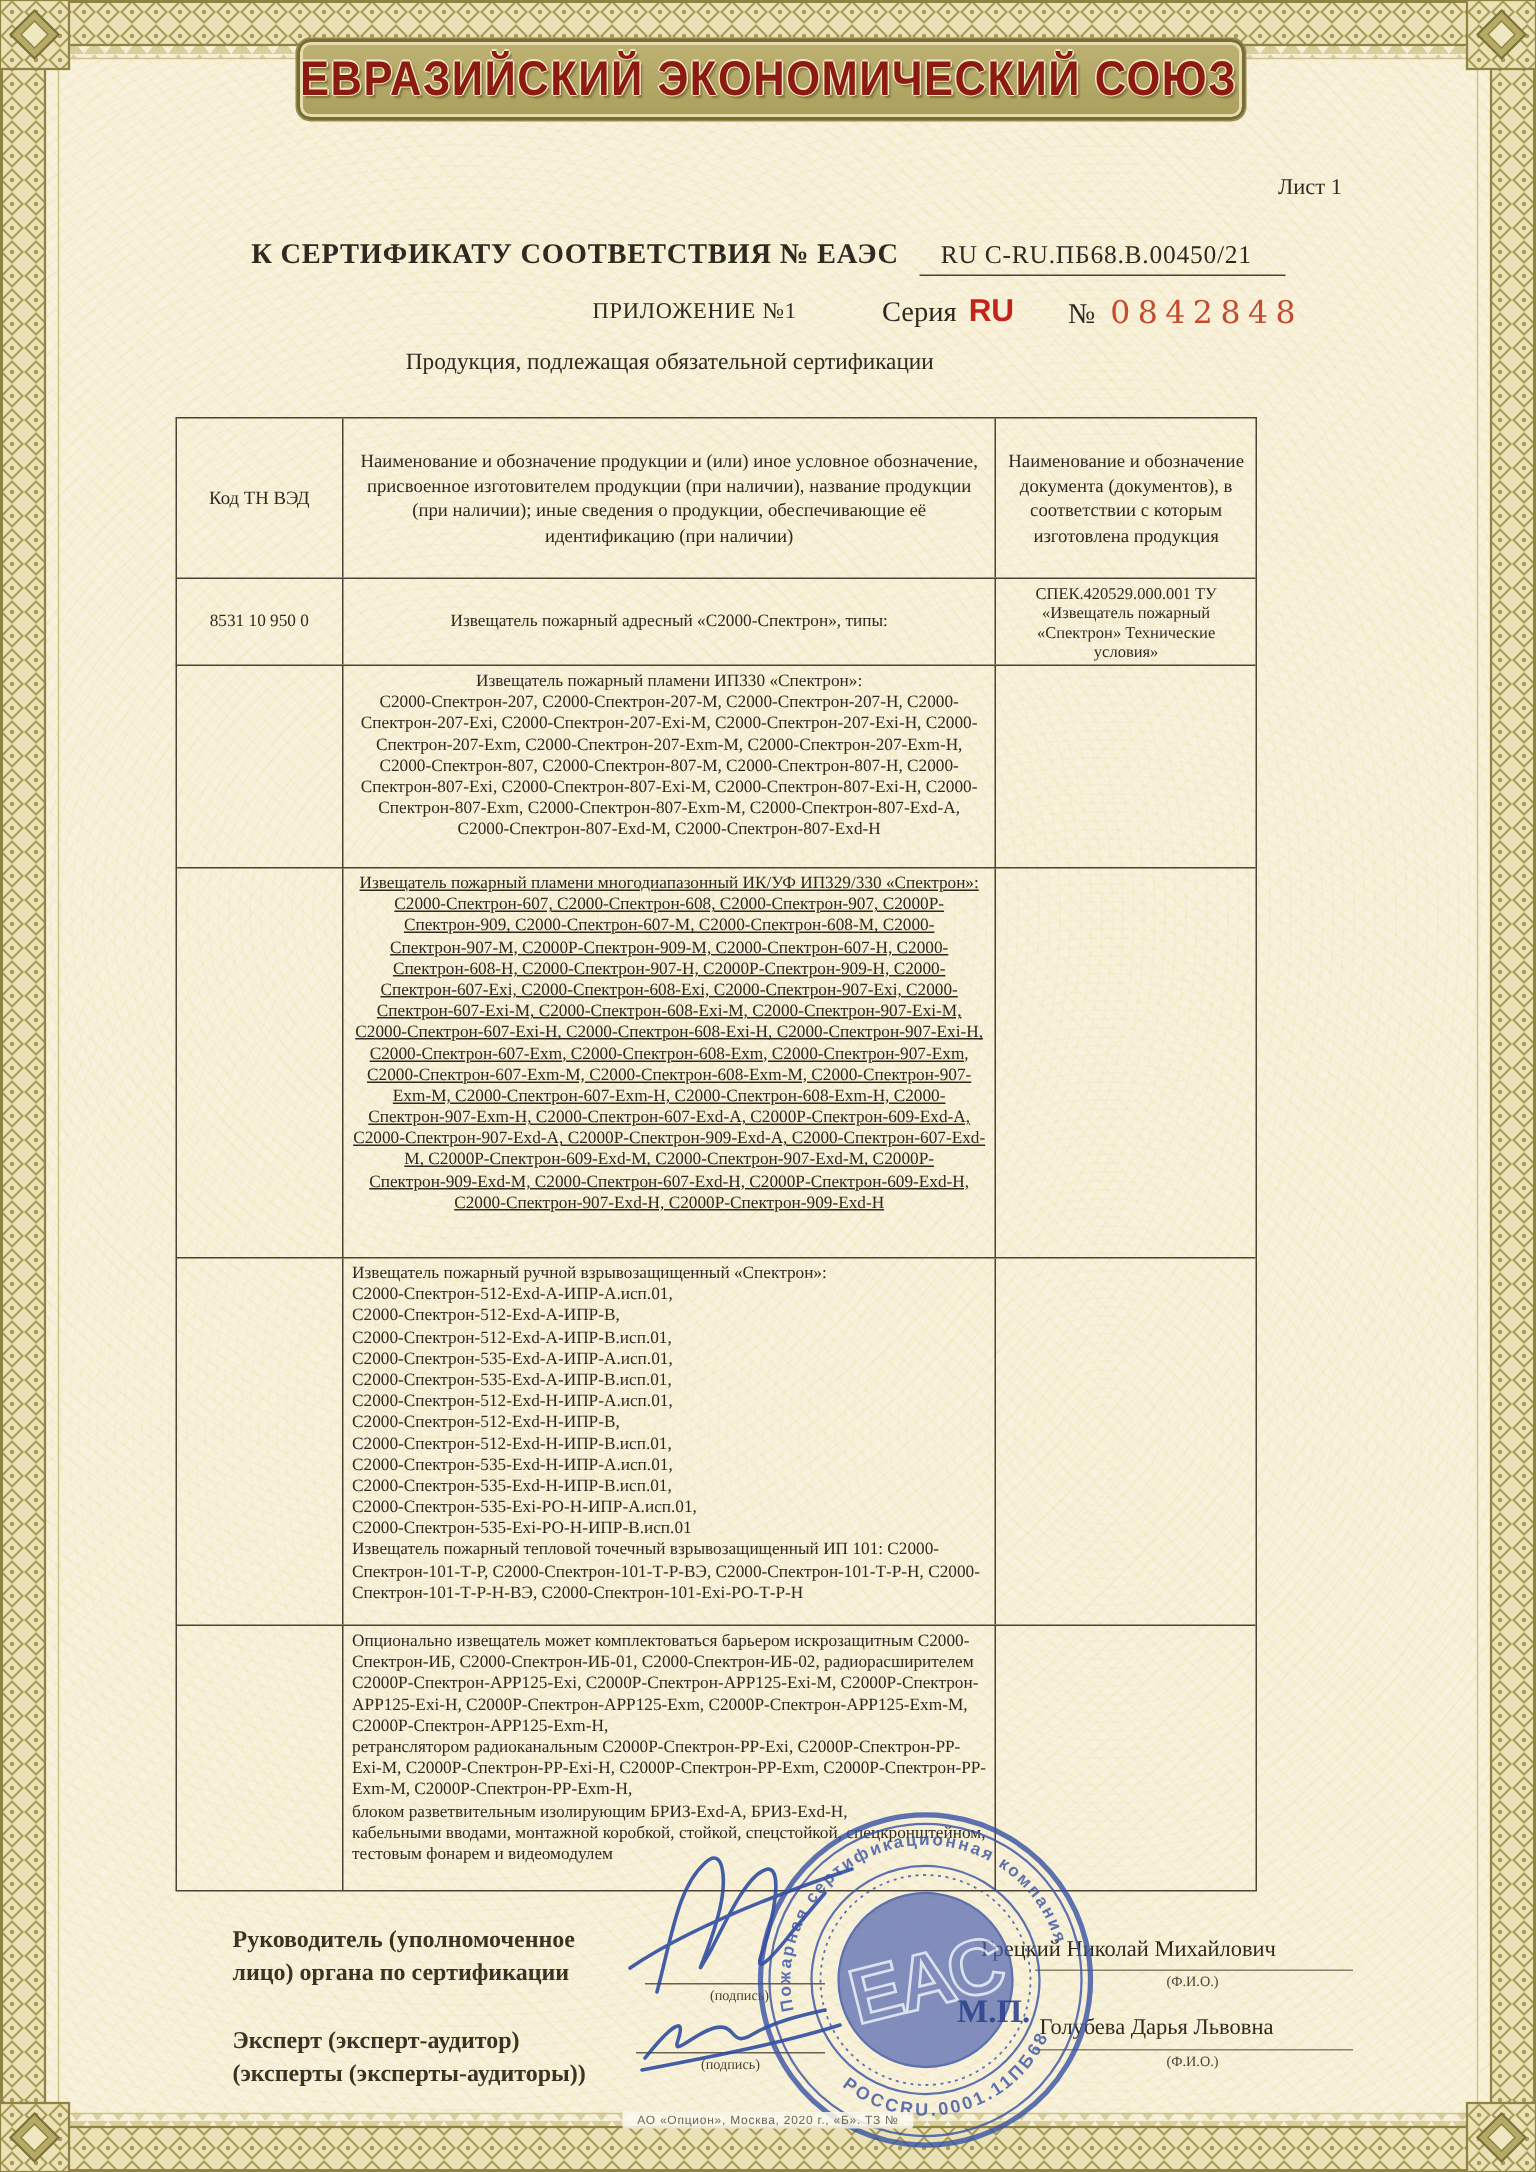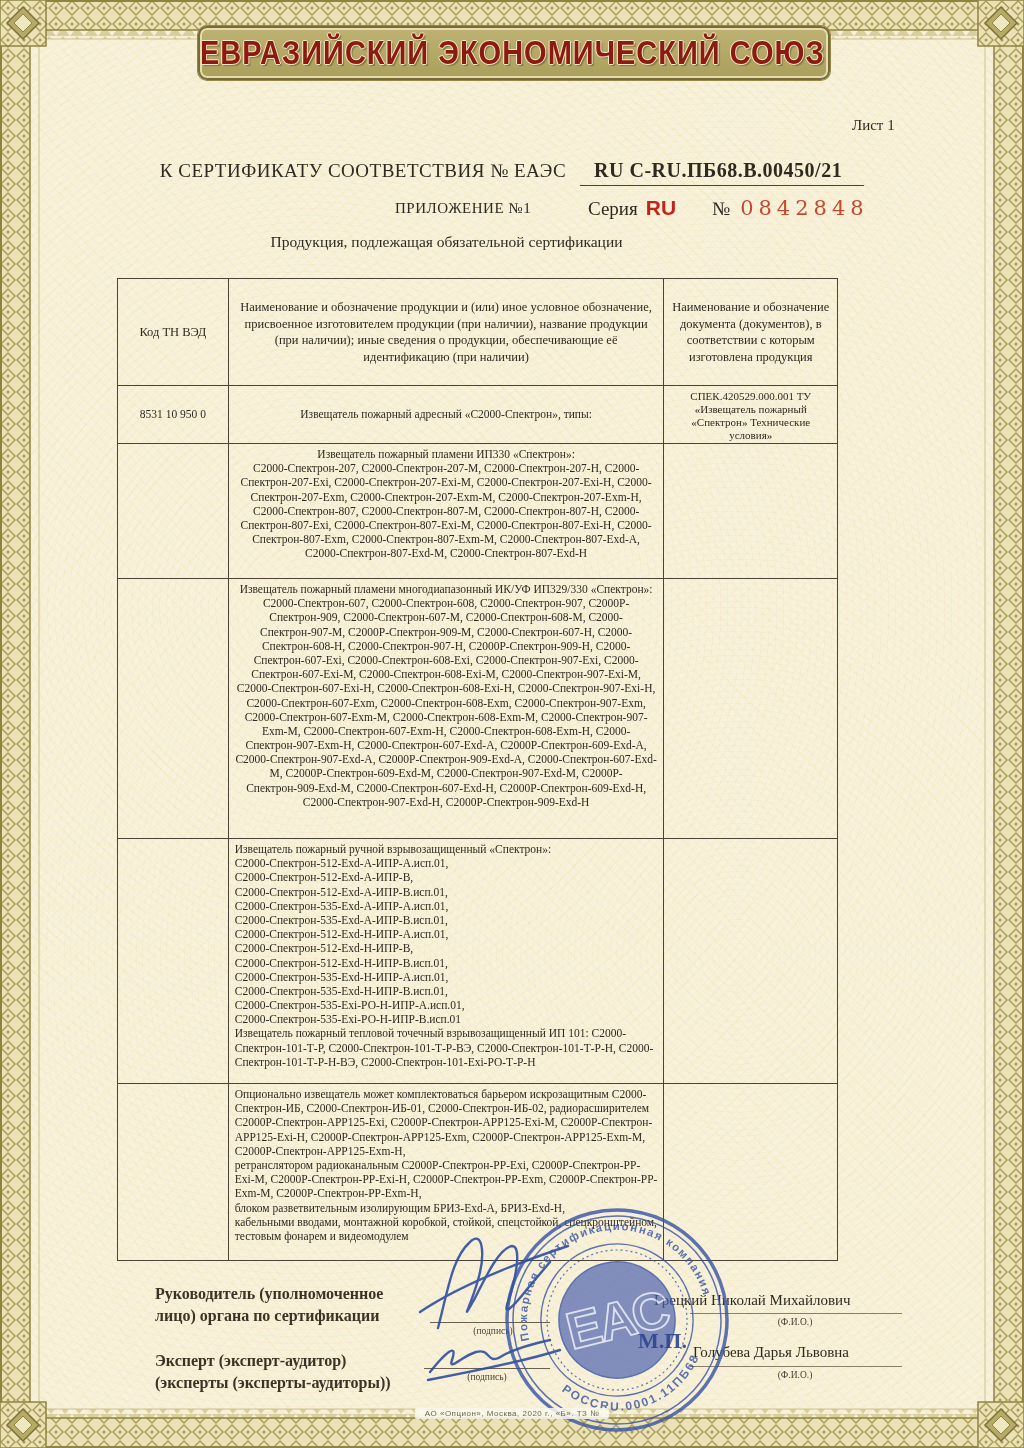--- a/index.html
+++ b/index.html
@@ -30,43 +30,43 @@
     font-weight:800;font-size:29px;letter-spacing:1px;
     transform:scaleY(1.12);
     color:#8c1a10;
     text-shadow:1px 0 #f0e7c6,-1px 0 #f0e7c6,0 1px #f0e7c6,0 -1px #f0e7c6,2px 2px 1px rgba(80,70,25,.45);
     white-space:nowrap;
   }
   .doc-title{position:absolute;left:262px;top:100px;width:530px;text-align:center;
     font-size:34px;font-weight:700;letter-spacing:2px;color:#3a342a;}
   .sheet{position:absolute;left:852px;top:117px;font-size:15px;}
   .cert-line{position:absolute;left:0;top:159px;width:1024px;display:flex;justify-content:center;align-items:baseline;gap:14px;}
-  .cert-label{font-size:19px;font-weight:400;letter-spacing:.5px;}
-  .cert-num{font-size:20px;letter-spacing:.5px;border-bottom:1.5px solid #4a4334;padding:0 22px 3px 14px;font-weight:bold;}
+  .cert-label{font-size:19px;font-weight:700;letter-spacing:.5px;}
+  .cert-num{font-size:17px;letter-spacing:.5px;border-bottom:1.5px solid #4a4334;padding:0 22px 3px 14px;}
   .app-line{position:absolute;left:0;top:194px;width:880px;height:30px;}
   .app-label{position:absolute;left:395px;top:6px;font-size:15px;letter-spacing:.5px;}
   .series{position:absolute;left:588px;top:2px;font-size:19px;}
   .series-val{font-family:"Liberation Sans","DejaVu Sans",sans-serif;font-weight:800;font-size:21px;color:#c3241a;padding-left:8px;}
   .blank-no{position:absolute;left:712px;top:2px;font-size:19px;}
   .blank-no-val{font-family:"DejaVu Serif",serif;font-size:21px;color:#c44a30;letter-spacing:5px;padding-left:10px;}
   .subtitle{position:absolute;left:0;top:233px;width:893px;text-align:center;font-size:15.5px;}
   
   .tbl{position:absolute;left:117px;top:278px;width:721px;border:1.2px solid #4c4336;box-sizing:border-box;}
   .trow{display:flex;border-bottom:1.2px solid #4c4336;box-sizing:border-box;}
   .trow:last-child{border-bottom:none;}
   .tc{box-sizing:border-box;border-right:1.2px solid #4c4336;overflow:hidden;padding:3px 6px;}
   .tc:last-child{border-right:none;}
   .c1{width:111px;}
   .c2{width:437px;}
   .c3{width:173px;}
   .th{display:flex;align-items:center;justify-content:center;text-align:center;font-size:12.5px;line-height:1.32;}
   .h-row{height:107px;}
   .r1{height:58px;}
   .r2{height:135px;}
-  .r3{height:260px;}
+  .r3{height:260px;text-decoration:underline;}
   .r4{height:245px;}
   .r5{height:176px;}
   .cell-center{display:flex;align-items:center;justify-content:center;text-align:left;}
   .body-txt{font-size:11.5px;line-height:1.235;white-space:pre-line;}
   .txt-center{text-align:center;}
   .txt-left{text-align:left;}
   .doc-cell{font-size:11px;line-height:1.18;text-align:center;padding-top:4px;}
   
   .sig-label{position:absolute;width:310px;font-weight:700;font-size:16px;line-height:1.35;color:#3d3324;white-space:pre-line;}
   .lbl-head{left:155px;top:1283px;}

